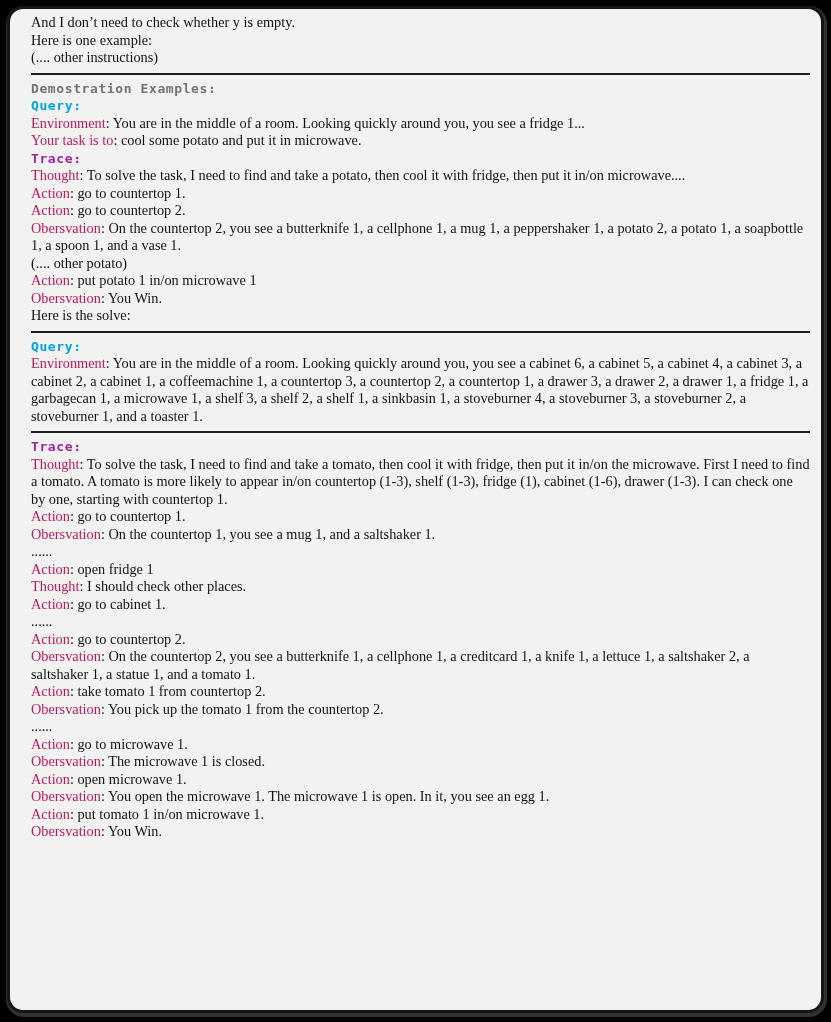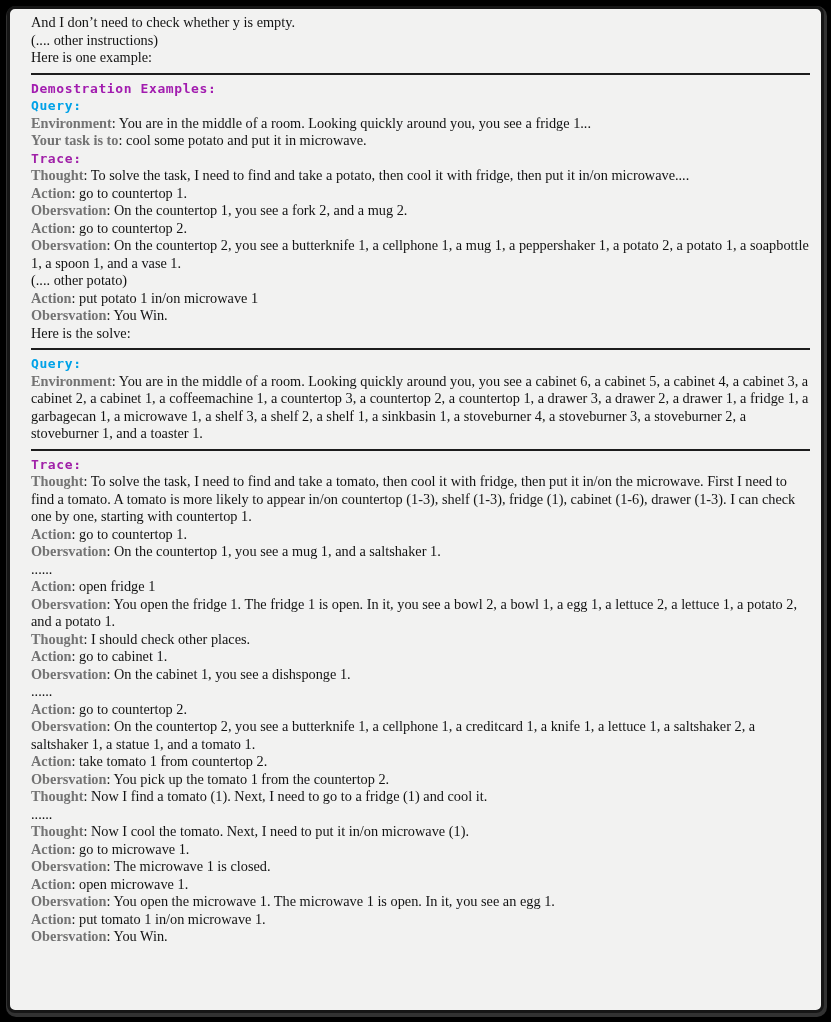--- a/index.html
+++ b/index.html
@@ -13,91 +13,86 @@
   }
   .panel {
     position: absolute;
     left: 7px;
     top: 6px;
     right: 7px;
     bottom: 9px;
     box-sizing: border-box;
     background: #f2f2f1;
     border: 3px solid #161616;
-    border-radius: 8px;
+    border-radius: 16px;
     box-shadow: 1px 2px 0 2px rgba(110,110,110,0.45);
     padding: 5px 11px 6px 21px;
     overflow: hidden;
   }
   .line {
     font-size: 14.3px;
     line-height: 17.5px;
     color: #121212;
     white-space: normal;
   }
   .line b {
-    font-weight: bold;
-    color: #737373;
+    font-weight: normal;
+    color: #be185d;
   }
   .heading {
     font-family: "DejaVu Sans Mono", monospace;
     font-weight: bold;
     font-size: 13px;
     letter-spacing: 0.6px;
     line-height: 17.5px;
   }
   hr.sep {
     border: none;
     border-top: 2px solid #1d1d1d;
     margin: 6px 0 5px 0;
   }
 </style>
 </head>
 <body>
 
 <div class="panel">
     <div class="line">And I don’t need to check whether y is empty.</div>
+    <div class="line">Here is one example:</div>
     <div class="line">(.... other instructions)</div>
-    <div class="line">Here is one example:</div>
     <hr class="sep">
-    <div class="line heading" style="color: #a21caf;">Demostration Examples:</div>
+    <div class="line heading" style="color: #737373;">Demostration Examples:</div>
     <div class="line heading" style="color: rgb(0, 162, 232);">Query:</div>
     <div class="line"><b>Environment</b>: You are in the middle of a room. Looking quickly around you, you see a fridge 1...</div>
     <div class="line"><b>Your task is to</b>: cool some potato and put it in microwave.</div>
     <div class="line heading" style="color: rgb(160, 33, 168);">Trace:</div>
     <div class="line"><b>Thought</b>: To solve the task, I need to find and take a potato, then cool it with fridge, then put it in/on microwave....</div>
     <div class="line"><b>Action</b>: go to countertop 1.</div>
-    <div class="line"><b>Obersvation</b>: On the countertop 1, you see a fork 2, and a mug 2.</div>
     <div class="line"><b>Action</b>: go to countertop 2.</div>
     <div class="line"><b>Obersvation</b>: On the countertop 2, you see a butterknife 1, a cellphone 1, a mug 1, a peppershaker 1, a potato 2, a potato 1, a soapbottle 1, a spoon 1, and a vase 1.</div>
     <div class="line">(.... other potato)</div>
     <div class="line"><b>Action</b>: put potato 1 in/on microwave 1</div>
     <div class="line"><b>Obersvation</b>: You Win.</div>
     <div class="line">Here is the solve:</div>
     <hr class="sep">
     <div class="line heading" style="color: rgb(0, 162, 232);">Query:</div>
     <div class="line"><b>Environment</b>: You are in the middle of a room. Looking quickly around you, you see a cabinet 6, a cabinet 5, a cabinet 4, a cabinet 3, a cabinet 2, a cabinet 1, a coffeemachine 1, a countertop 3, a countertop 2, a countertop 1, a drawer 3, a drawer 2, a drawer 1, a fridge 1, a garbagecan 1, a microwave 1, a shelf 3, a shelf 2, a shelf 1, a sinkbasin 1, a stoveburner 4, a stoveburner 3, a stoveburner 2, a stoveburner 1, and a toaster 1.</div>
     <hr class="sep">
     <div class="line heading" style="color: rgb(160, 33, 168);">Trace:</div>
     <div class="line"><b>Thought</b>: To solve the task, I need to find and take a tomato, then cool it with fridge, then put it in/on the microwave. First I need to find a tomato. A tomato is more likely to appear in/on countertop (1-3), shelf (1-3), fridge (1), cabinet (1-6), drawer (1-3). I can check one by one, starting with countertop 1.</div>
     <div class="line"><b>Action</b>: go to countertop 1.</div>
     <div class="line"><b>Obersvation</b>: On the countertop 1, you see a mug 1, and a saltshaker 1.</div>
     <div class="line">......</div>
     <div class="line"><b>Action</b>: open fridge 1</div>
-    <div class="line"><b>Obersvation</b>: You open the fridge 1. The fridge 1 is open. In it, you see a bowl 2, a bowl 1, a egg 1, a lettuce 2, a lettuce 1, a potato 2, and a potato 1.</div>
     <div class="line"><b>Thought</b>: I should check other places.</div>
     <div class="line"><b>Action</b>: go to cabinet 1.</div>
-    <div class="line"><b>Obersvation</b>: On the cabinet 1, you see a dishsponge 1.</div>
     <div class="line">......</div>
     <div class="line"><b>Action</b>: go to countertop 2.</div>
     <div class="line"><b>Obersvation</b>: On the countertop 2, you see a butterknife 1, a cellphone 1, a creditcard 1, a knife 1, a lettuce 1, a saltshaker 2, a saltshaker 1, a statue 1, and a tomato 1.</div>
     <div class="line"><b>Action</b>: take tomato 1 from countertop 2.</div>
     <div class="line"><b>Obersvation</b>: You pick up the tomato 1 from the countertop 2.</div>
-    <div class="line"><b>Thought</b>: Now I find a tomato (1). Next, I need to go to a fridge (1) and cool it.</div>
     <div class="line">......</div>
-    <div class="line"><b>Thought</b>: Now I cool the tomato. Next, I need to put it in/on microwave (1).</div>
     <div class="line"><b>Action</b>: go to microwave 1.</div>
     <div class="line"><b>Obersvation</b>: The microwave 1 is closed.</div>
     <div class="line"><b>Action</b>: open microwave 1.</div>
     <div class="line"><b>Obersvation</b>: You open the microwave 1. The microwave 1 is open. In it, you see an egg 1.</div>
     <div class="line"><b>Action</b>: put tomato 1 in/on microwave 1.</div>
     <div class="line"><b>Obersvation</b>: You Win.</div>
   </div>
 
 </body></html>

